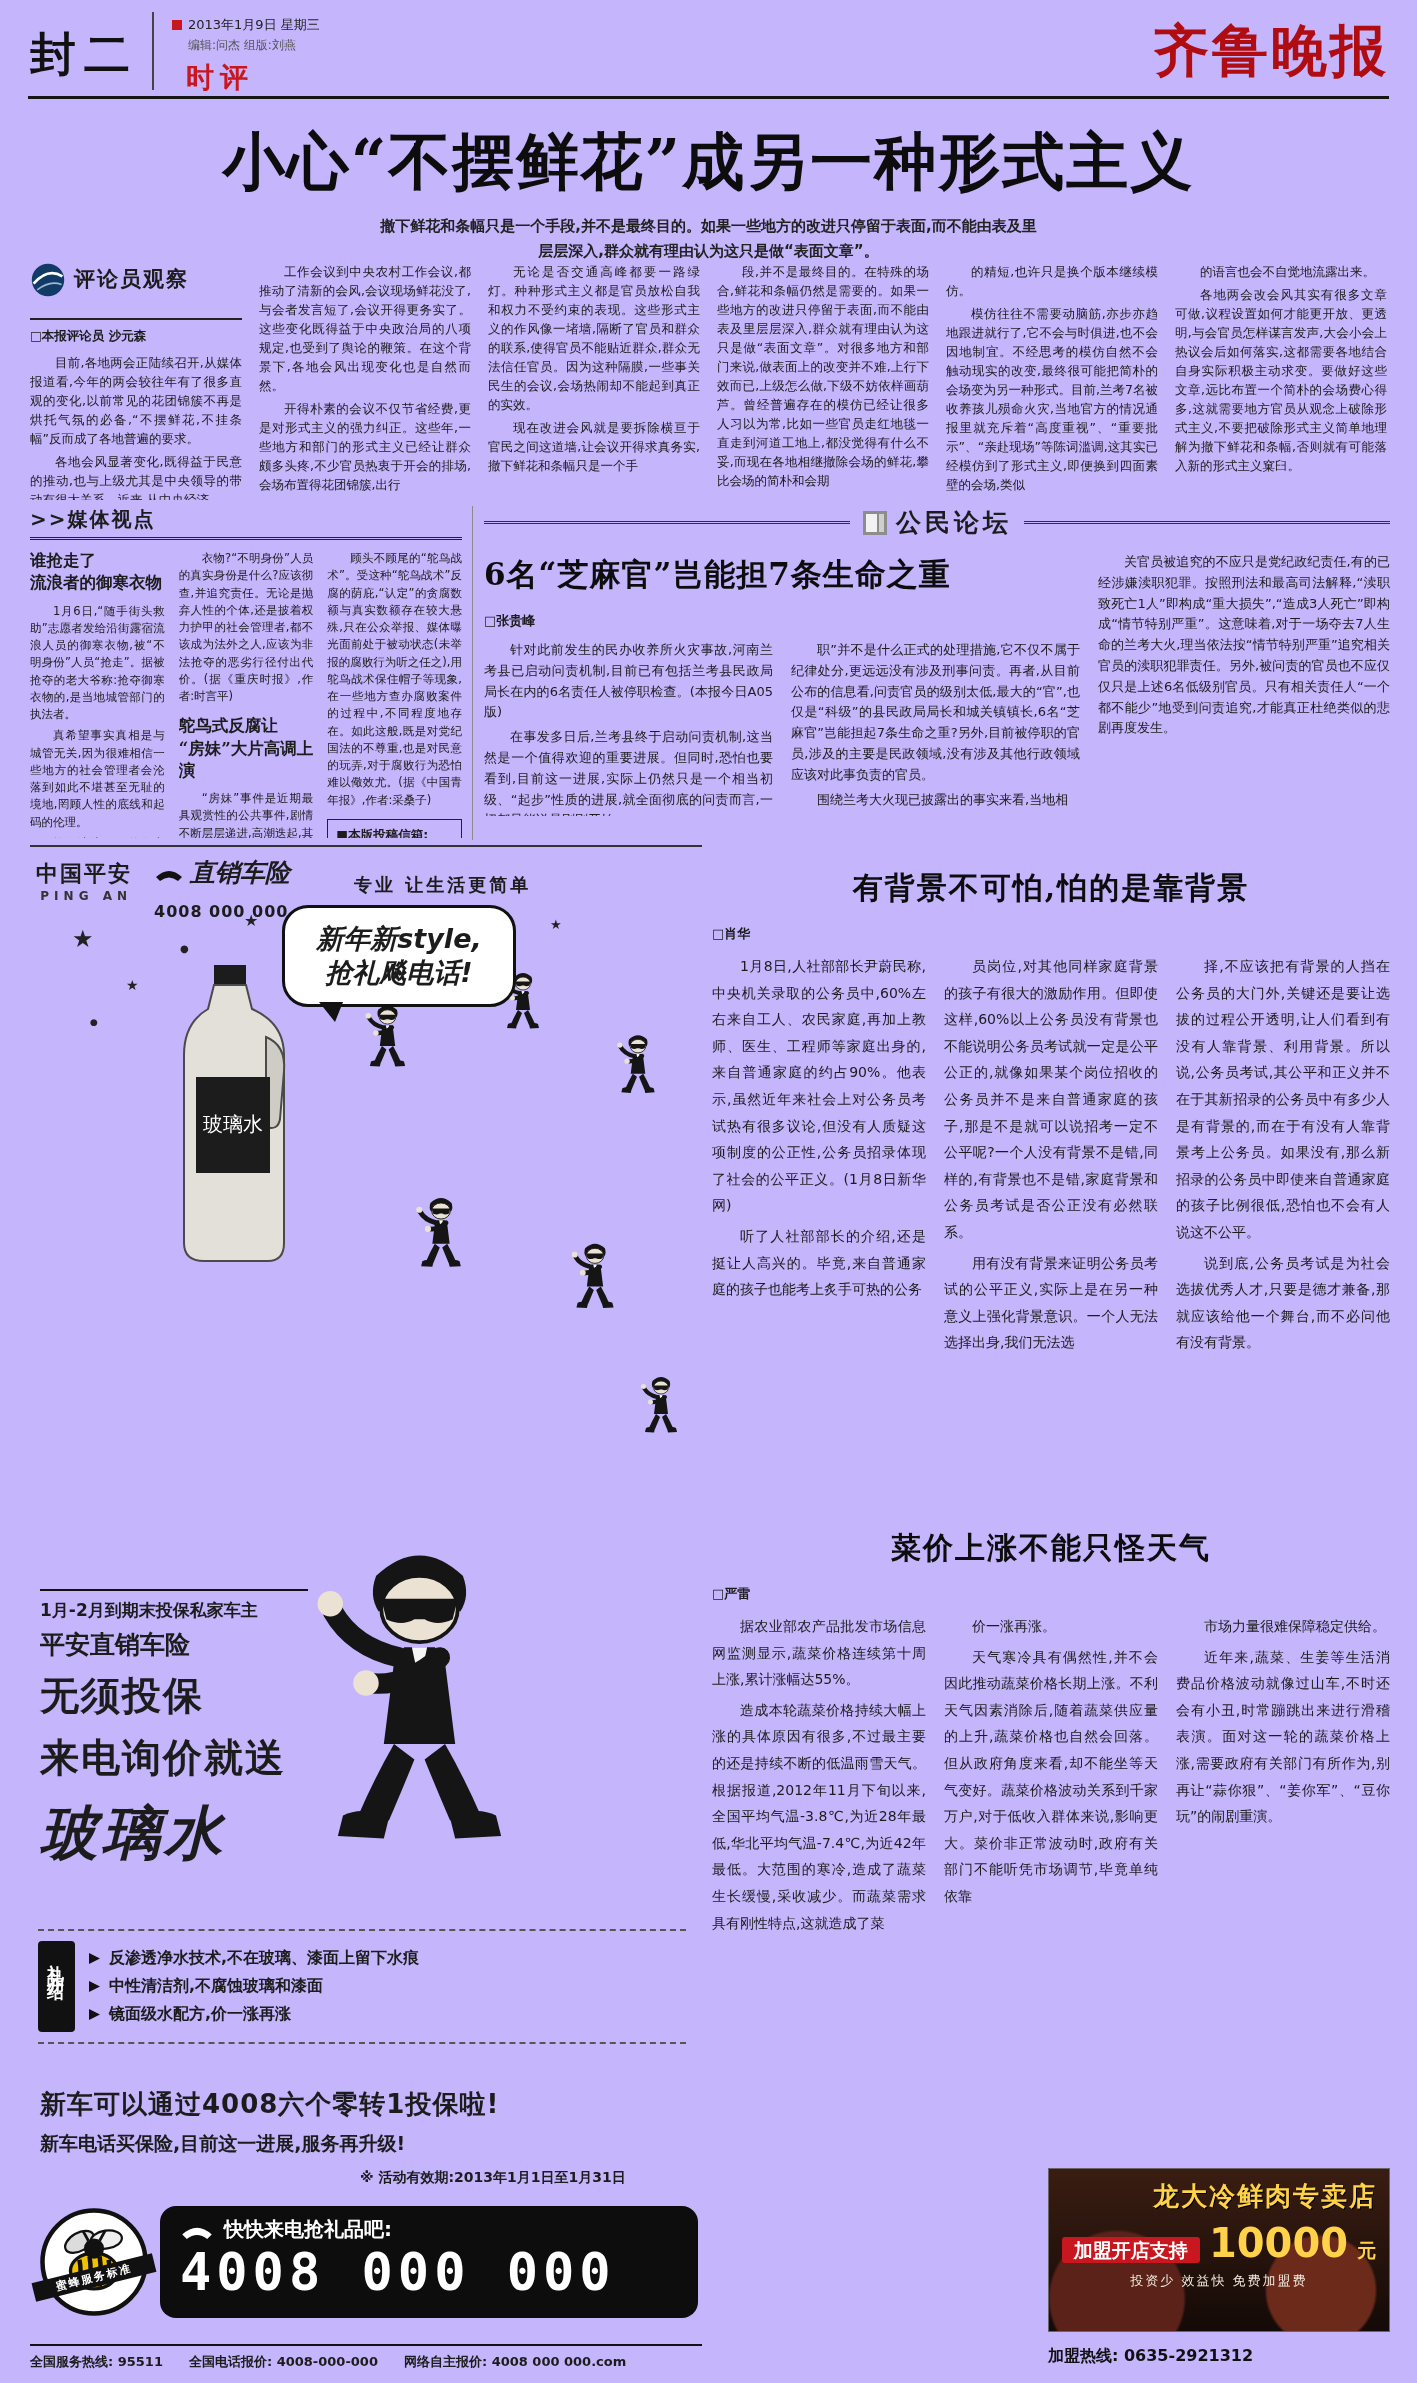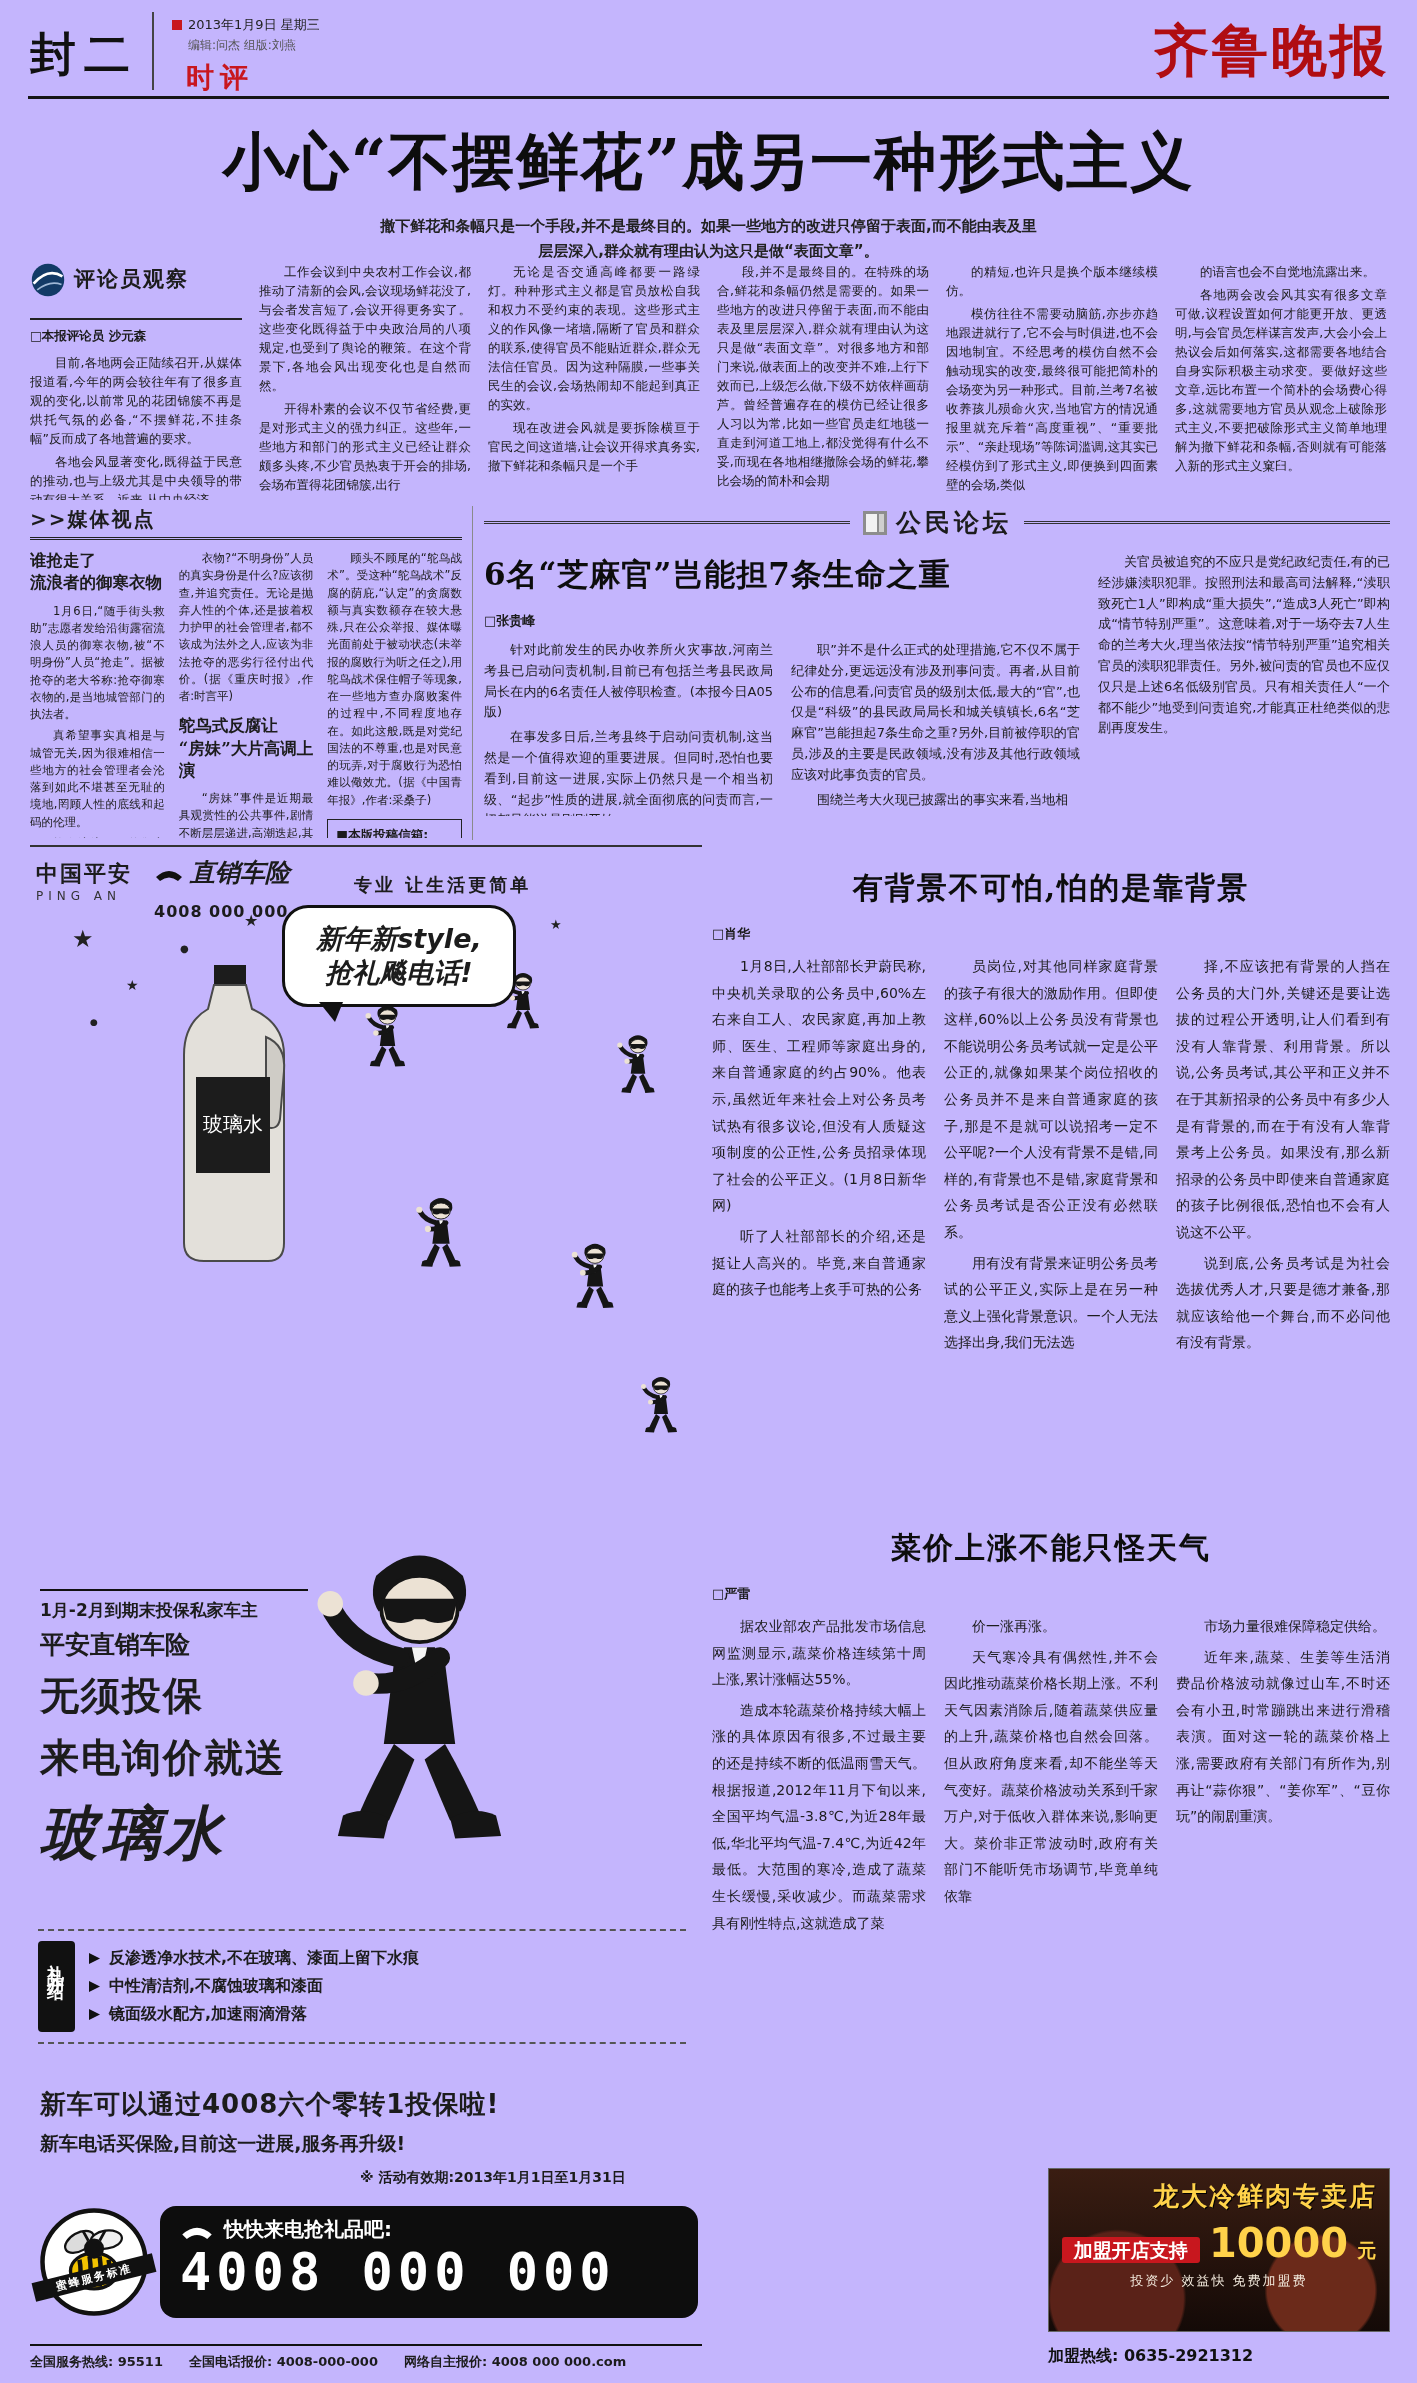--- a/index.html
+++ b/index.html
@@ -68,21 +68,21 @@
   .f-cols { display:flex; gap:18px; }
   .f2 .f-cols { height:540px; }
   .f3 .f-cols { height:520px; }
   .f2 .f-col, .f3 .f-col { flex:1; font-size:14px; line-height:1.9; }
 
   
   .pingan { position:absolute; left:30px; top:845px; width:672px; height:1490px;
             border-top:2px solid #333; overflow:hidden; }
   .ad-toprow { position:absolute; left:6px; top:12px; right:6px; display:flex; align-items:flex-start; gap:22px; }
   .pa-cn { font-size:22px; font-weight:bold; letter-spacing:2px; }
-  .pa-en { font-size:12px; font-weight:normal; letter-spacing:5px; color:#333; }
+  .pa-en { font-size:12px; font-weight:bold; letter-spacing:5px; color:#333;text-align:right; }
   .dx-logo { line-height:1.1; }
   .dx-line1 { display:flex; align-items:center; gap:6px; font-size:25px; font-weight:900; font-style:italic; }
   .dx-line1 svg { width:30px; height:18px; }
   .dx-line2 { font-size:16px; font-weight:900; letter-spacing:1px;margin-top:16px; }
   .dx-com { font-size:12px; margin-left:4px; }
   .pa-slogan { font-size:18px; font-weight:bold; letter-spacing:3px; padding-top:14px; }
   .confetti span { position:absolute; color:#222; }
   .bubble { position:absolute; left:252px; top:58px; width:234px; padding:14px 10px;
             border:3.5px solid #111; border-radius:26px; background:#fff; text-align:center;
             font-size:27px; font-weight:900; font-style:italic; line-height:1.25; z-index:3; }
@@ -389,21 +389,21 @@
       <div class="offer-big">无须投保</div>
       <div class="offer-big">来电询价就送</div>
       <div class="offer-product">玻璃水</div>
     </div>
 
     <div class="gifts">
       <div class="gift-tab">礼品介绍</div>
       <div class="gift-list">
           <p class="para">反渗透净水技术,不在玻璃、漆面上留下水痕</p>
           <p class="para">中性清洁剂,不腐蚀玻璃和漆面</p>
-          <p class="para">镜面级水配方,加速雨滴滑落</p>
+          <p class="para">镜面级水配方,价一涨再涨</p>
         </div>
     </div>
 
     <div class="promo1">新车可以通过4008六个零转1投保啦!</div>
     <div class="promo2">新车电话买保险,目前这一进展,服务再升级!</div>
     <div class="validity">※ 活动有效期:2013年1月1日至1月31日</div>
 
     <div class="ad-bottom">
       <div class="bee">
         <svg viewBox="0 0 100 100">

